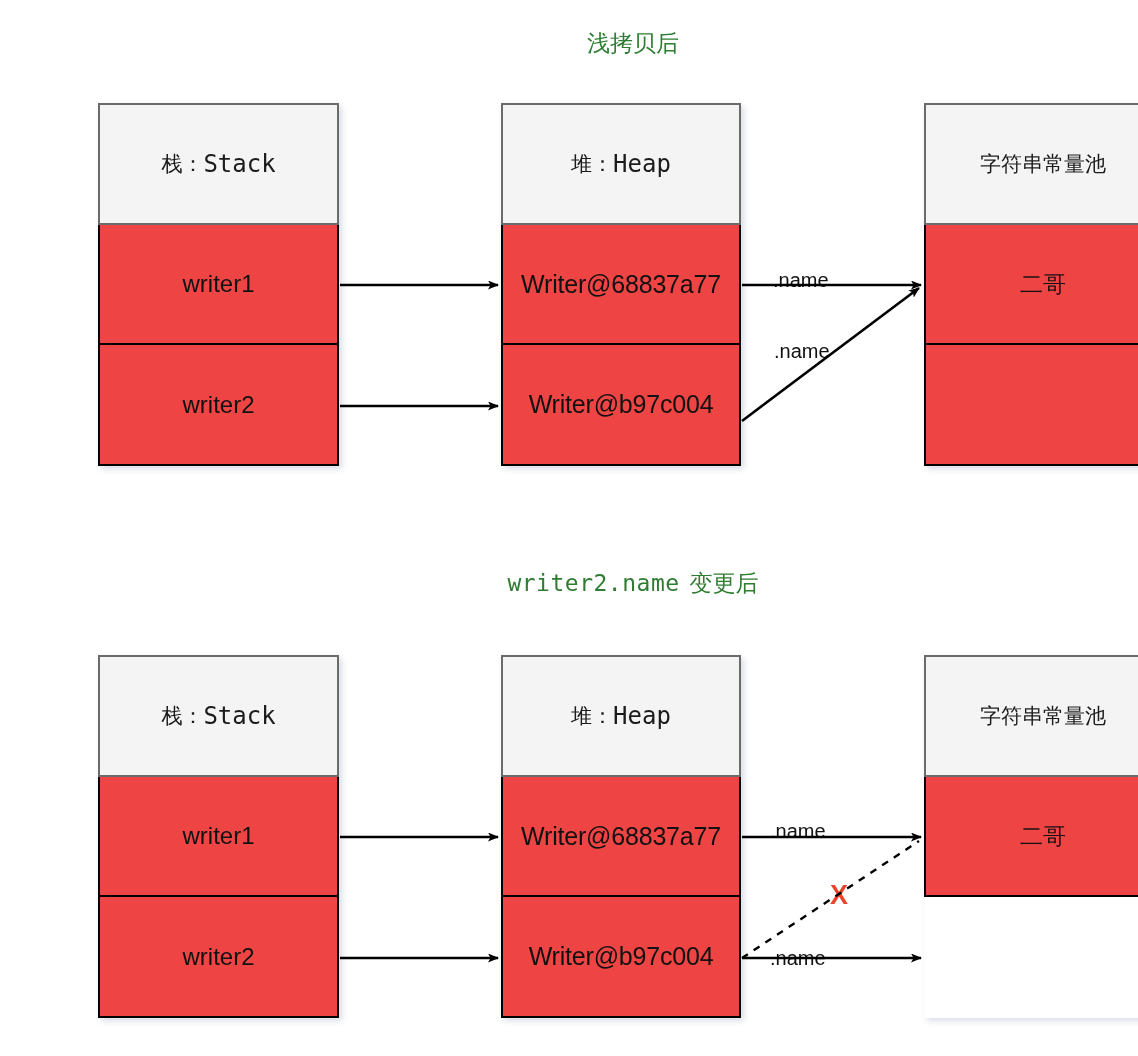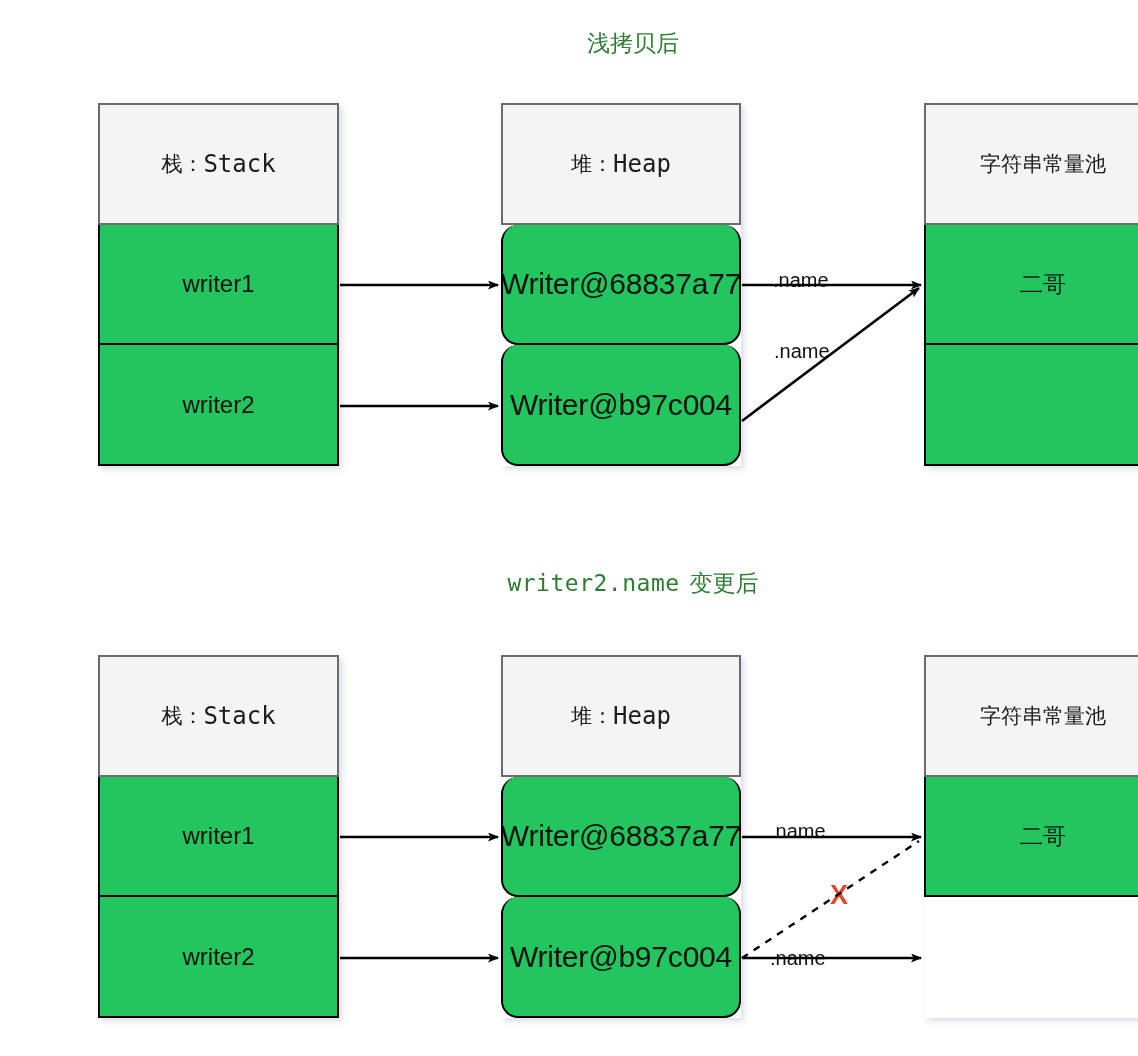--- a/index.html
+++ b/index.html
@@ -57,30 +57,30 @@
     white-space: nowrap;
   }
   .panel-head .mono {
     font-family: "DejaVu Sans Mono", "Liberation Mono", monospace;
     font-size: 24px;
   }
   .panel-row {
     box-sizing: border-box;
     border: 2px solid #000000;
     border-top: none;
-    background: #22c55e;
+    background: #ef4444;
     display: flex;
     align-items: center;
     justify-content: center;
     color: #111111;
     font-size: 24px;
     white-space: nowrap;
     overflow: hidden;
   }
-  .panel-row.tight { font-size: 30px; letter-spacing: -0.2px; border-radius: 17px; }
+  .panel-row.tight { font-size: 25px; letter-spacing: -0.2px; }
   .panel-row.cjkval { font-size: 23px; }
 
   
   .edge-label {
     position: absolute;
     font-size: 20px;
     color: #111111;
     white-space: nowrap;
     background: transparent;
   }

